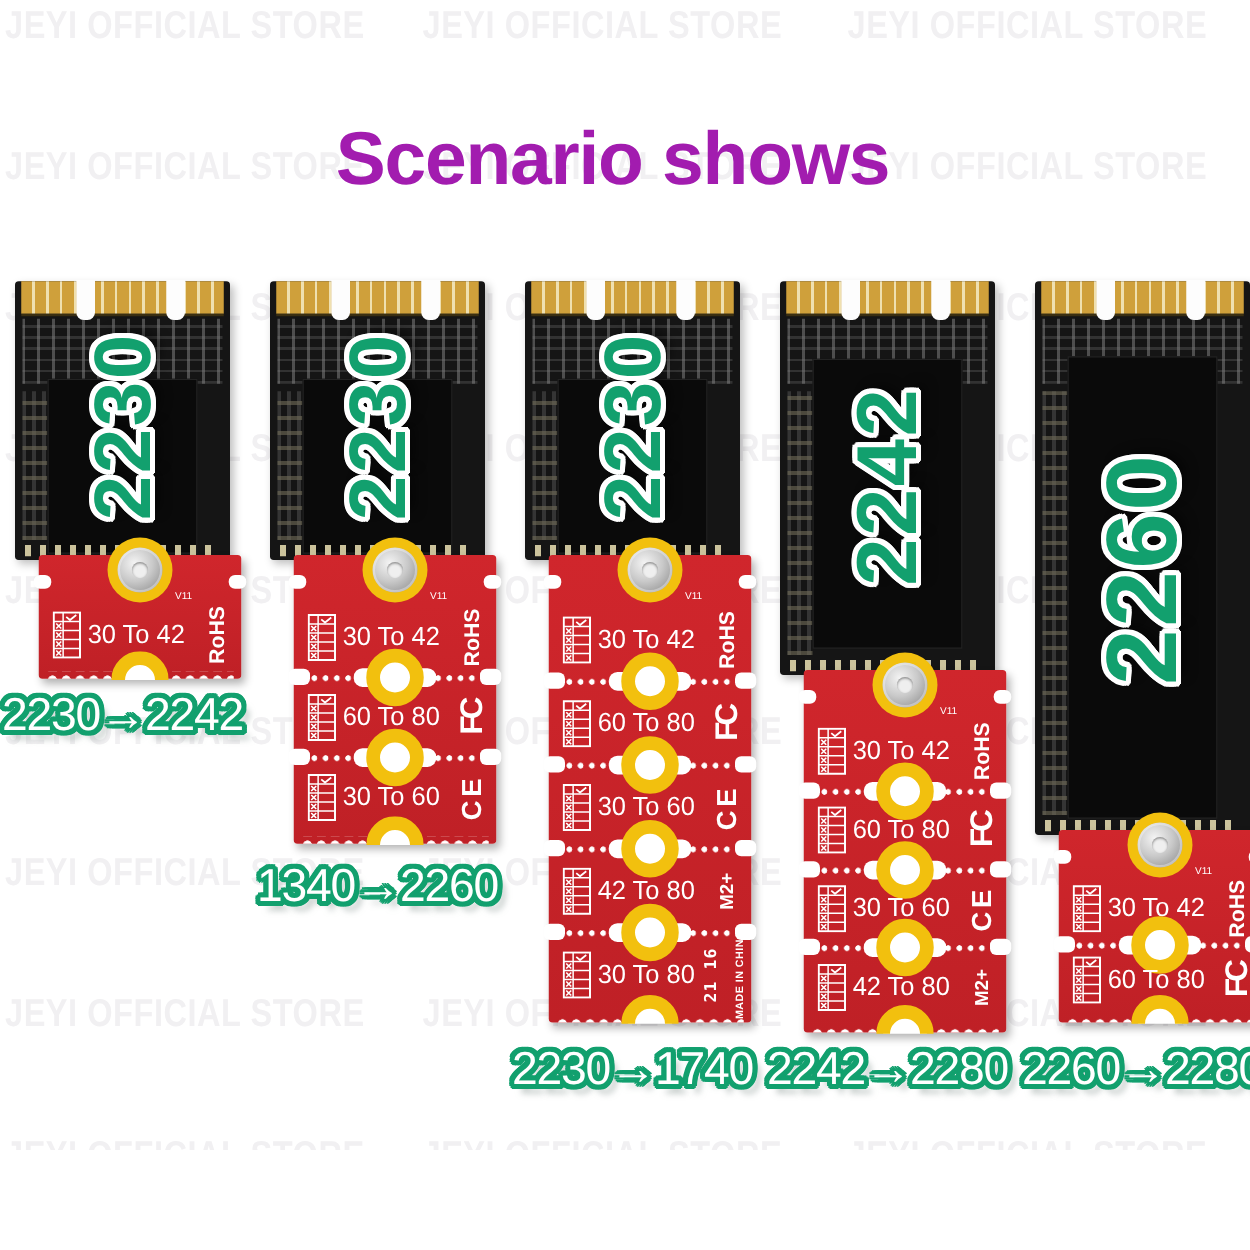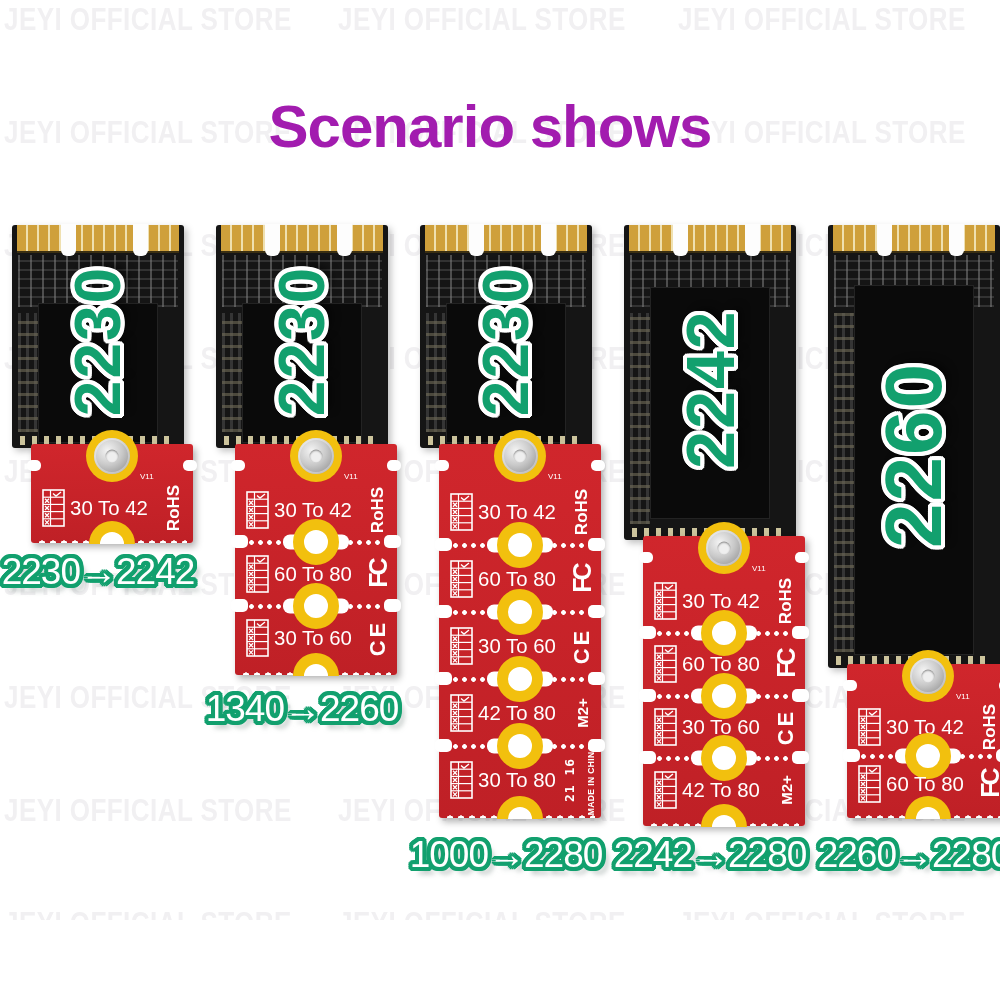--- a/index.html
+++ b/index.html
@@ -436,21 +436,21 @@
 
   </div>
 </div>
       <div class="bottom-edge">
         <div class="scallops"></div>
         <div class="half-hole-clip">
           <div class="half-hole"></div>
         </div>
       </div>
     </div>
-    <div class="conversion" style="top: 834px;">1000→2280</div>
+    <div class="conversion" style="top: 834px;">2230→1740</div>
   </div>
 
   <div class="column" style="left: 624px;">
     <div class="ssd-card" style="height: 315px;">
       <div class="fingers">
         <i class="notch n1"></i>
         <i class="notch n2"></i>
       </div>
       <div class="noise-top"></div>
       <div class="noise-left"></div>

